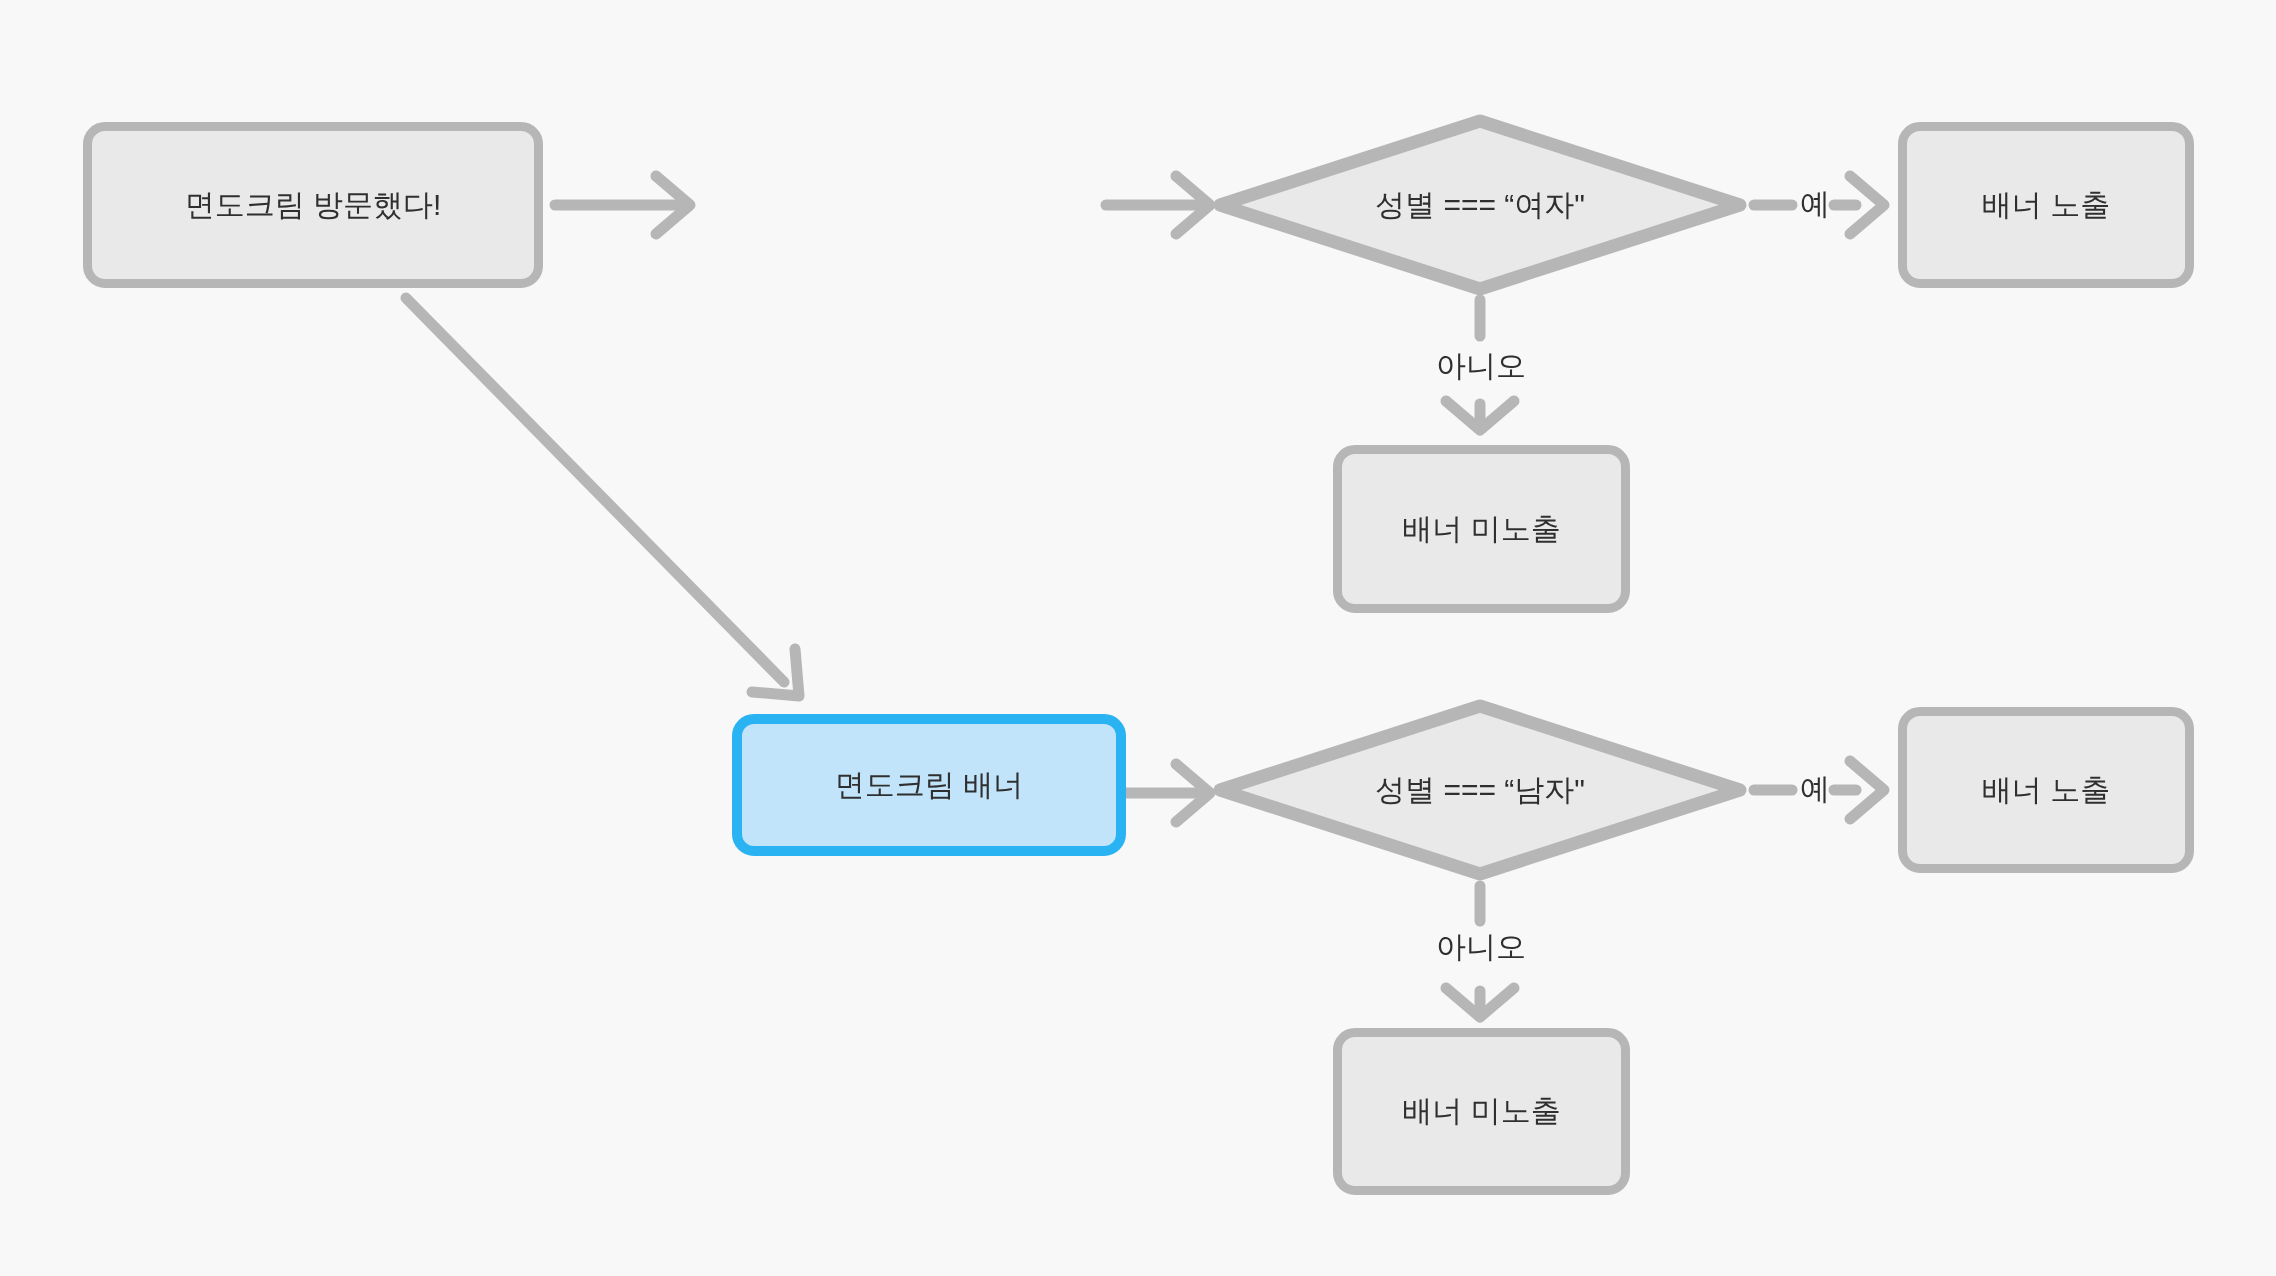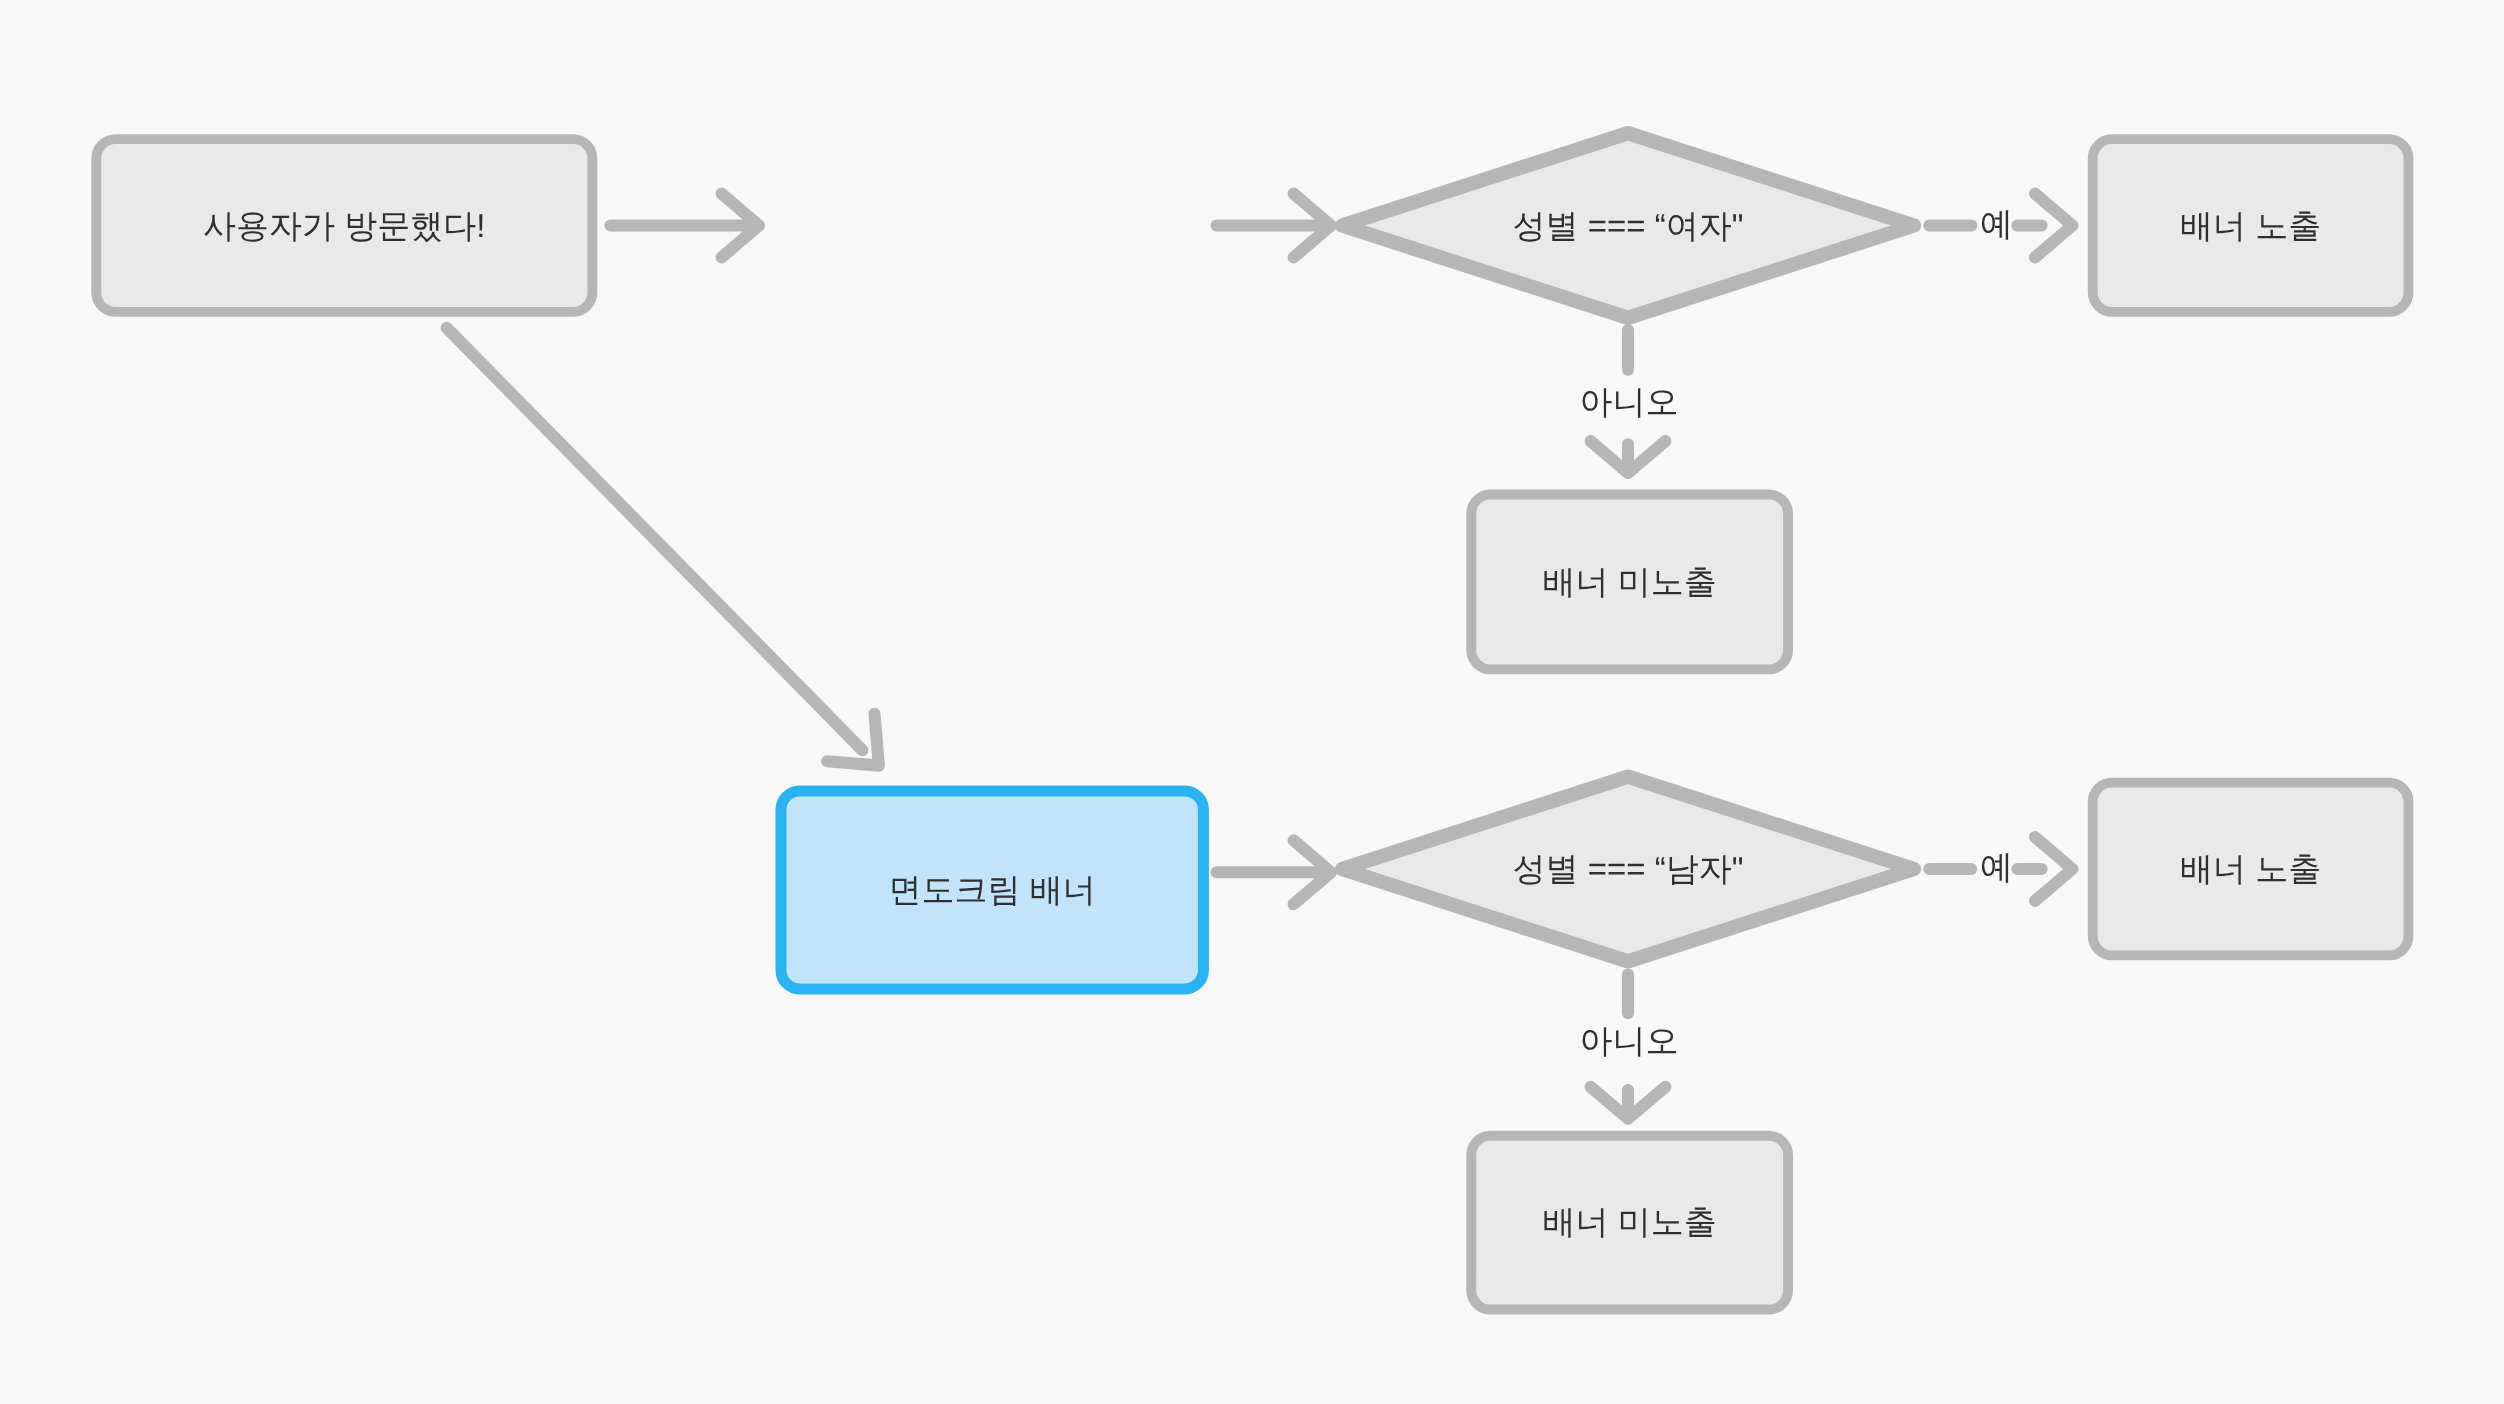--- a/index.html
+++ b/index.html
@@ -105,40 +105,40 @@
       <path d="M1850,761 L1884,790 L1850,819"></path>
     </g>
     <g>
       <path d="M1480,886 L1480,921"></path>
       <path d="M1480,991 L1480,1014"></path>
       <path d="M1446,988 L1480,1017 L1514,988"></path>
     </g>
   </svg>
 
   <div class="node gray" style="left:83px;top:122px;width:460px;height:166px">
-    <span>사용자가 방문했다!</span>
+    <span>면도크림 방문했다!</span>
   </div>
 
 
   <div class="diamond" style="left:1206px;top:107px;width:548px;height:196px">
     <svg width="548" height="196" viewBox="0 0 548 196">
       <polygon points="14,98 274,14 534,98 274,182"></polygon>
     </svg>
     <div class="dlabel">성별 === “여자"</div>
   </div>
 
   <div class="node gray" style="left:1898px;top:122px;width:296px;height:166px">
     <span>배너 노출</span>
   </div>
 
   <div class="node gray" style="left:1333px;top:445px;width:297px;height:168px">
     <span>배너 미노출</span>
   </div>
 
-  <div class="node blue" style="left:705px;top:714px;width:394px;height:190px">
+  <div class="node blue" style="left:732px;top:714px;width:394px;height:142px">
     <span>면도크림 배너</span>
   </div>
 
   <div class="diamond" style="left:1206px;top:692px;width:548px;height:196px">
     <svg width="548" height="196" viewBox="0 0 548 196">
       <polygon points="14,98 274,14 534,98 274,182"></polygon>
     </svg>
     <div class="dlabel">성별 === “남자"</div>
   </div>
 

